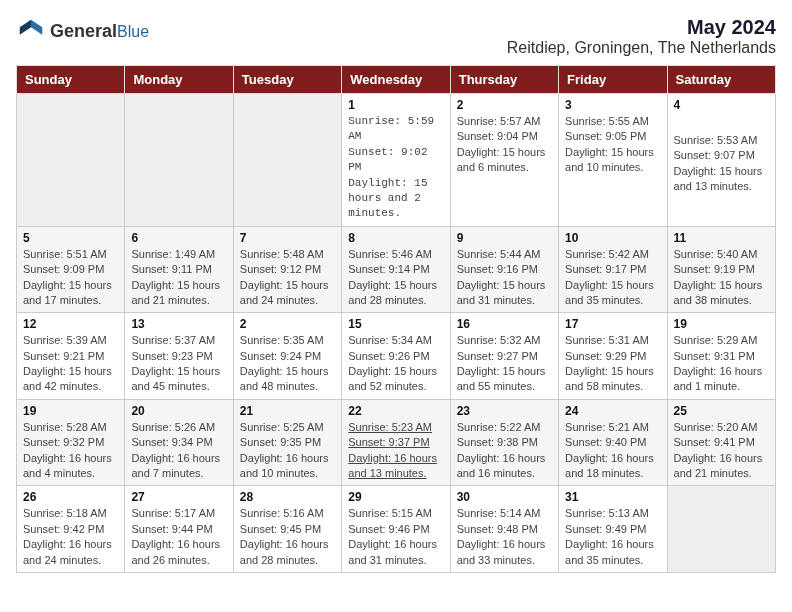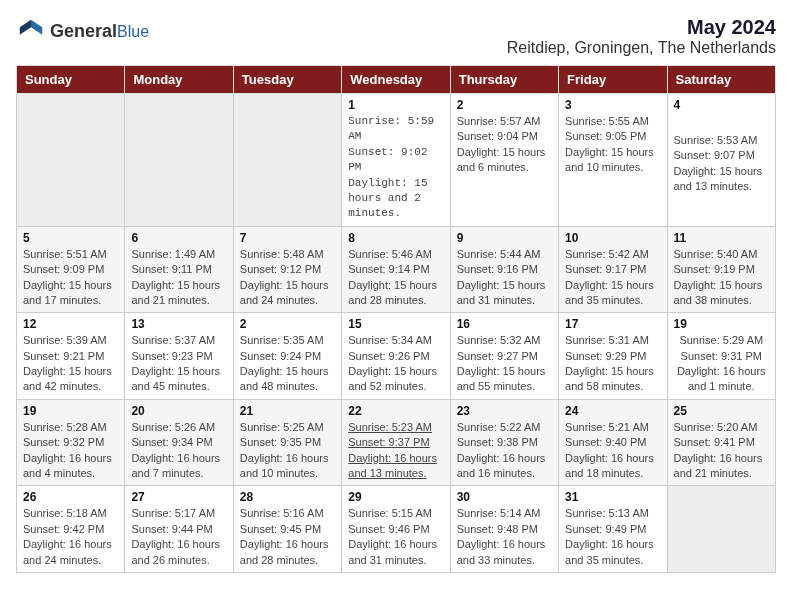--- a/index.html
+++ b/index.html
@@ -226,21 +226,21 @@
 Daylight: 15 hours and 55 minutes.</div>
         </td>
         <td>
           <div class="day-number">17</div>
           <div class="day-info" style="white-space: pre-line;">Sunrise: 5:31 AM
 Sunset: 9:29 PM
 Daylight: 15 hours and 58 minutes.</div>
         </td>
         <td>
           <div class="day-number">19</div>
-          <div class="day-info" style="white-space: pre-line; text-align: center;">Sunrise: 5:29 AM
+          <div class="day-info" style="white-space: pre-line;">Sunrise: 5:29 AM
 Sunset: 9:31 PM
 Daylight: 16 hours and 1 minute.</div>
         </td>
       </tr>
       <tr>
         <td>
           <div class="day-number">19</div>
           <div class="day-info" style="white-space: pre-line;">Sunrise: 5:28 AM
 Sunset: 9:32 PM
 Daylight: 16 hours and 4 minutes.</div>

